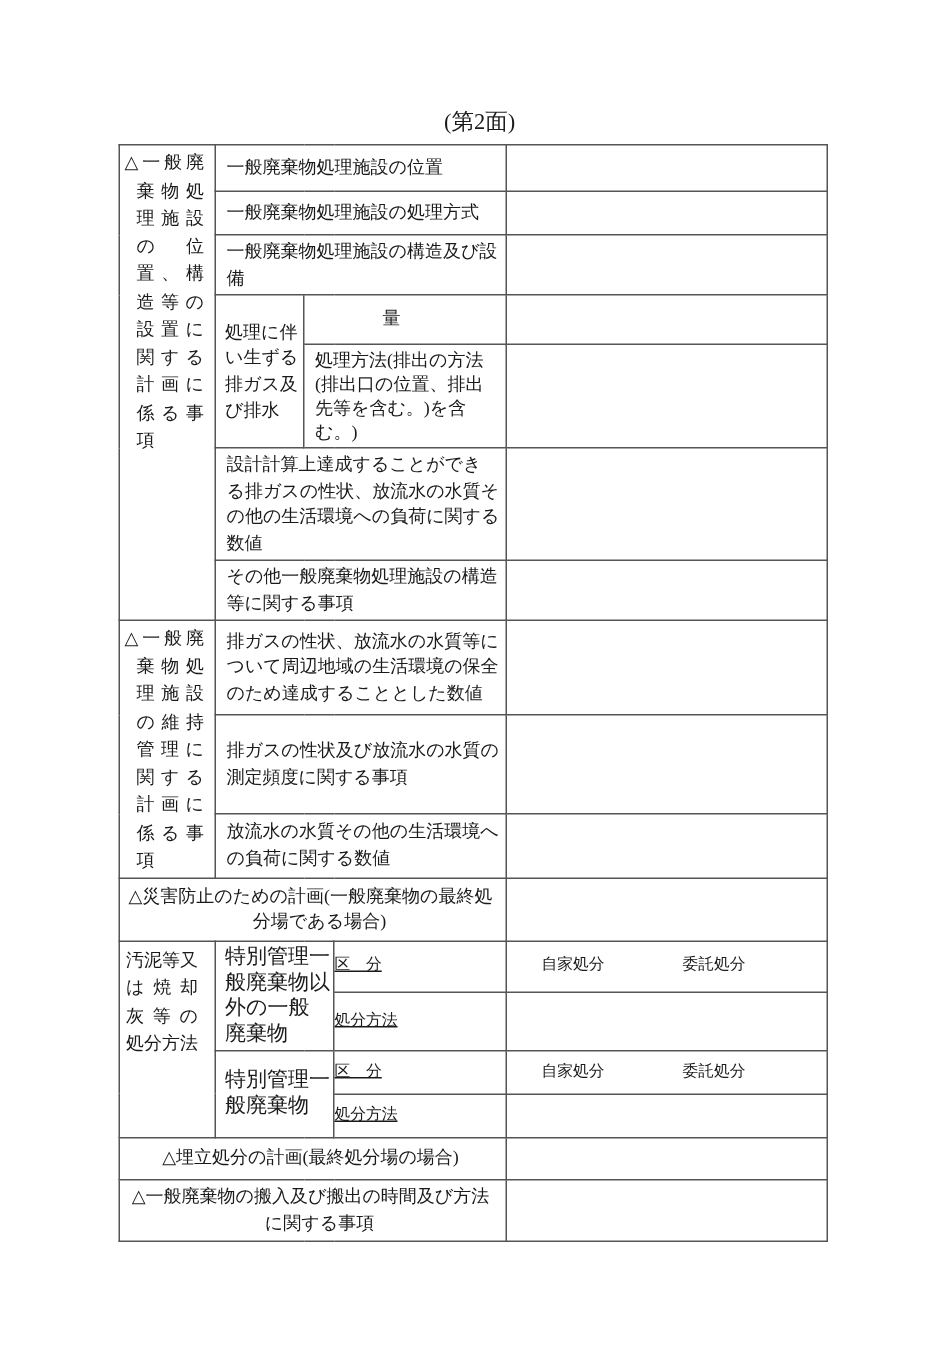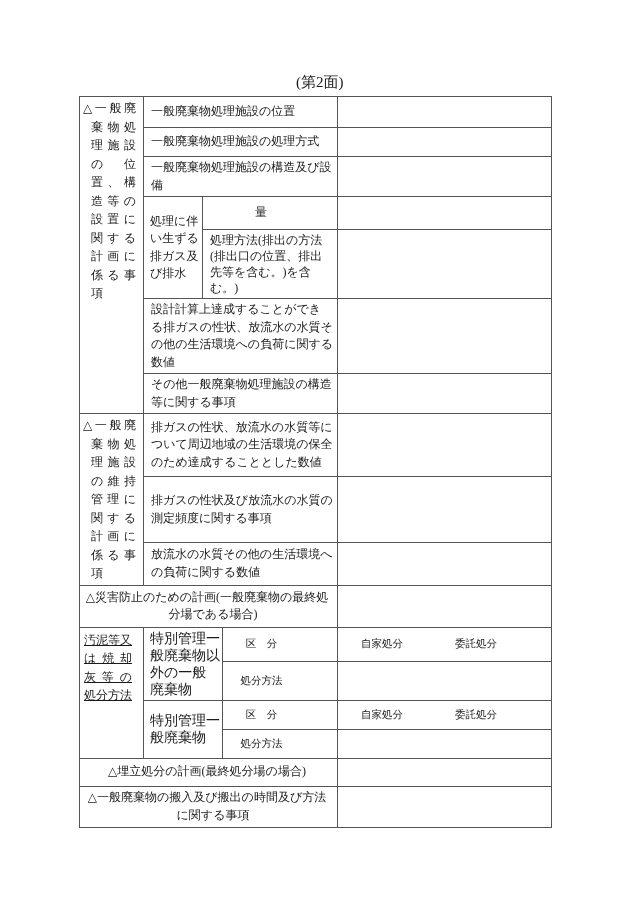--- a/index.html
+++ b/index.html
@@ -20,31 +20,31 @@
   }
   td {
     border:1px solid #555555;
     padding:0; font-size:12px; vertical-align:middle;
     word-break:normal; overflow-wrap:break-word;
   }
   
   .vh  { vertical-align:top; text-align:justify; line-height:18.5px;
          padding:2px 7px 2px 11px; text-indent:-8px; }
   .vh2 { vertical-align:top; text-align:justify; line-height:18.5px;
-         padding:3px 11px 2px 4px; text-indent:0;text-decoration:underline; }
+         padding:3px 11px 2px 4px; text-indent:0; }
   
   .lbl { line-height:17.5px; padding:2px 4px 2px 7px;margin-left:12px; }
   .sub { line-height:17.5px; padding:2px 2px 2px 6px; }
   .qty { text-align:center; padding-right:18px; line-height:17.5px; }
   .trt { line-height:16px; padding:2px 4px 2px 7px; }
   
   .wide { line-height:17.5px; padding:2px 7px 2px 16px; text-indent:-12px;text-align:center; }
   
   .g3lbl { font-size:14px; line-height:17px; padding:2px 2px 2px 6px; }
-  .g3c   { font-size:10.5px; text-align:center; padding-right:37px; line-height:16px; }
+  .g3c   { font-size:10.5px; padding-right:37px; line-height:16px;text-decoration:underline; }
   .g3v   { font-size:10.5px; padding-left:23px; line-height:16px; }
   .g3v .first { margin-right:52px; }
   .empty-cell { }
 </style>
 </head>
 <body>
 
 <div class="page">
   <div class="page-title">(第2面)</div>
 

